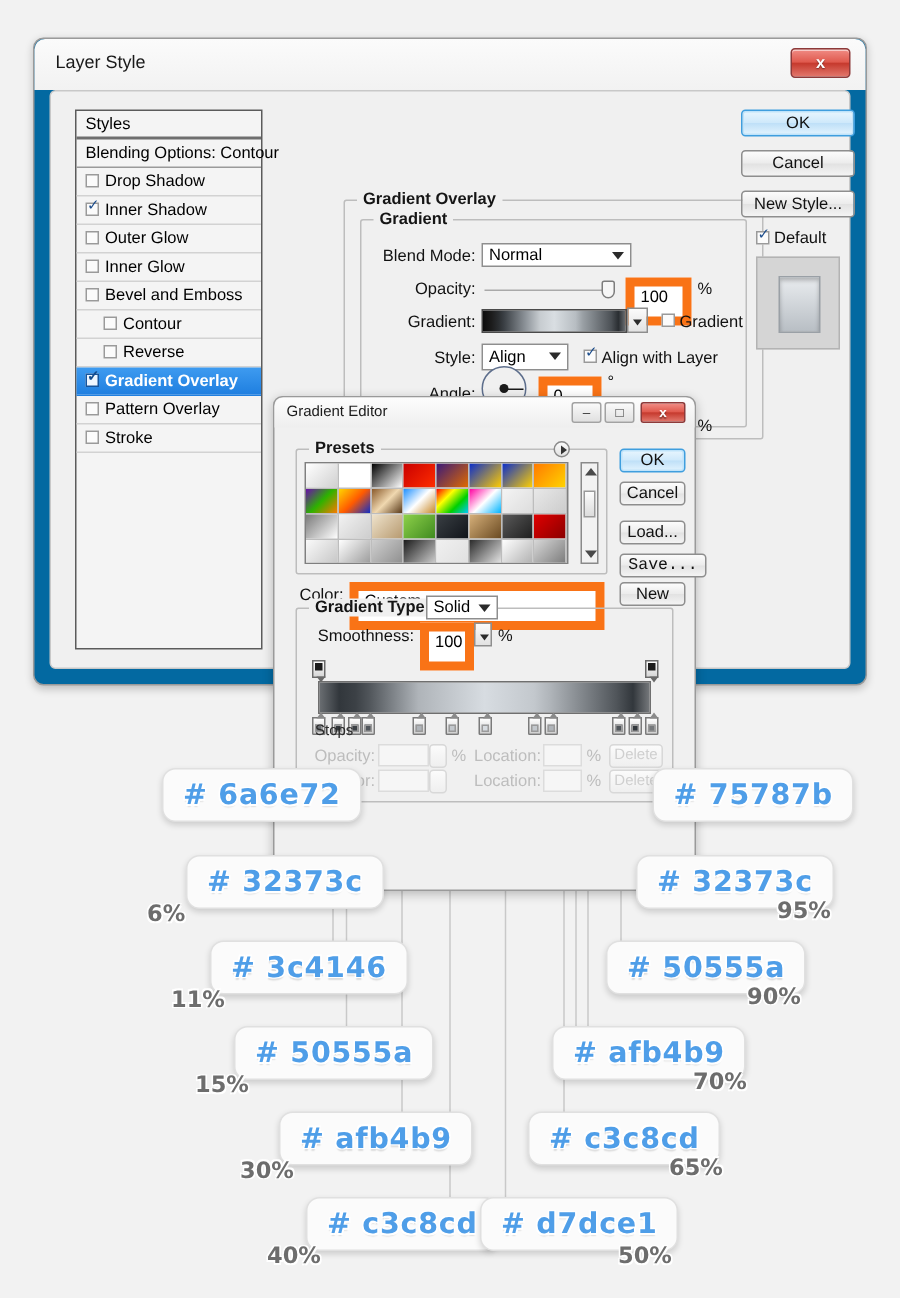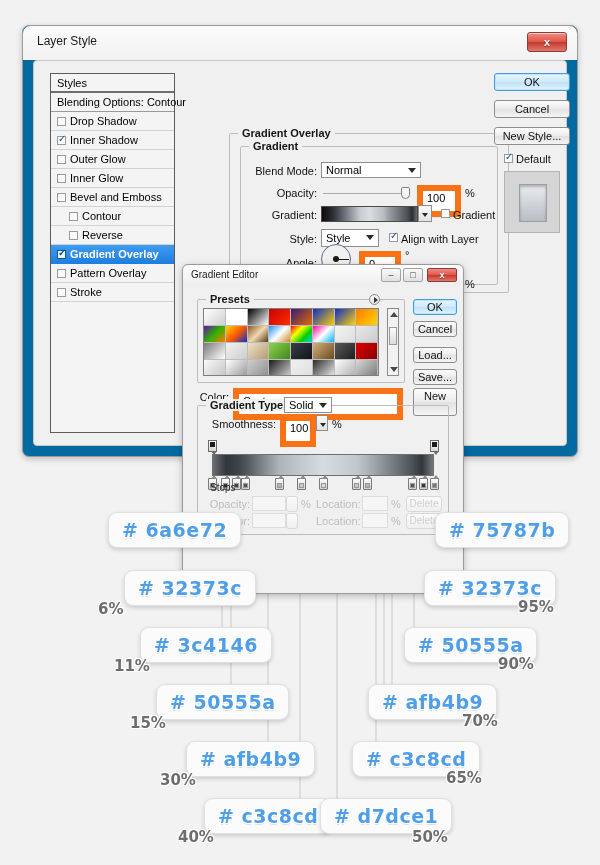--- a/index.html
+++ b/index.html
@@ -341,21 +341,21 @@
         <div class="lbl" style="left:224px;top:40px;width:12px;text-align:left;">%</div>
 
         <div class="lbl" style="left:4px;top:62px;width:72px;">Gradient:</div>
         <div class="gradswatch" style="left:80px;top:59px;width:97px;"></div>
         <div class="dropbtn" style="left:177px;top:58px;height:17px;"></div>
         <span class="cbx" style="position:absolute;left:200px;top:62px;"></span>
         <div class="lbl" style="left:212px;top:62px;width:60px;text-align:left;">Gradient</div>
 
         <div class="lbl" style="left:4px;top:86px;width:72px;">Style:</div>
         <div class="combo" style="left:80px;top:82px;width:58px;height:18px;">
-          <span class="val" style="top:1px;">Style</span>
+          <span class="val" style="top:1px;">Align</span>
           <span class="arr"></span>
         </div>
         <span class="cbx on" style="position:absolute;left:148px;top:86px;"></span>
         <div class="lbl" style="left:160px;top:86px;width:110px;text-align:left;">Align with Layer</div>
 
         <div class="lbl" style="left:4px;top:110px;width:72px;">Angle:</div>
         <div class="angle-dial" style="left:80px;top:97px;">
           <span class="hand"></span>
           <span class="dot"></span>
         </div>
@@ -436,25 +436,25 @@
       <div class="presets-scroll">
         <span class="sc-arrow sc-up"></span>
         <span class="thumb"></span>
         <span class="sc-arrow sc-down"></span>
       </div>
     </div>
 
     <div class="pbtn primary" style="left:224px;top:14px;width:44px;height:16px;line-height:15px;">OK</div>
     <div class="pbtn" style="left:224px;top:36px;width:44px;height:16px;line-height:15px;">Cancel</div>
     <div class="pbtn" style="left:224px;top:62px;width:44px;height:16px;line-height:15px;">Load...</div>
-    <div class="pbtn" style="left:224px;top:84px;width:44px;height:16px;line-height:15px;">Save...</div>
+    <div class="pbtn" style="left:224px;top:84px;width:58px;height:16px;line-height:15px;font-family:Liberation Mono, monospace;">Save...</div>
 
     <div class="lbl" style="left:8px;top:106px;width:32px;">Color:</div>
     <div class="field" style="left:44px;top:103px;width:170px;">Custom</div>
-    <div class="pbtn" style="left:224px;top:103px;width:44px;height:28px;line-height:15px;">New</div>
+    <div class="pbtn" style="left:224px;top:103px;width:44px;height:16px;line-height:15px;">New</div>
 
     <div class="fieldset" id="grp-gradtype">
       <div class="legend" style="width:auto;">
         <span>Gradient Type:</span>
       </div>
       <div class="combo" style="left:86px;top:-9px;width:48px;background:#fff;">
         <span class="val">Solid</span>
         <span class="arr"></span>
       </div>
 

